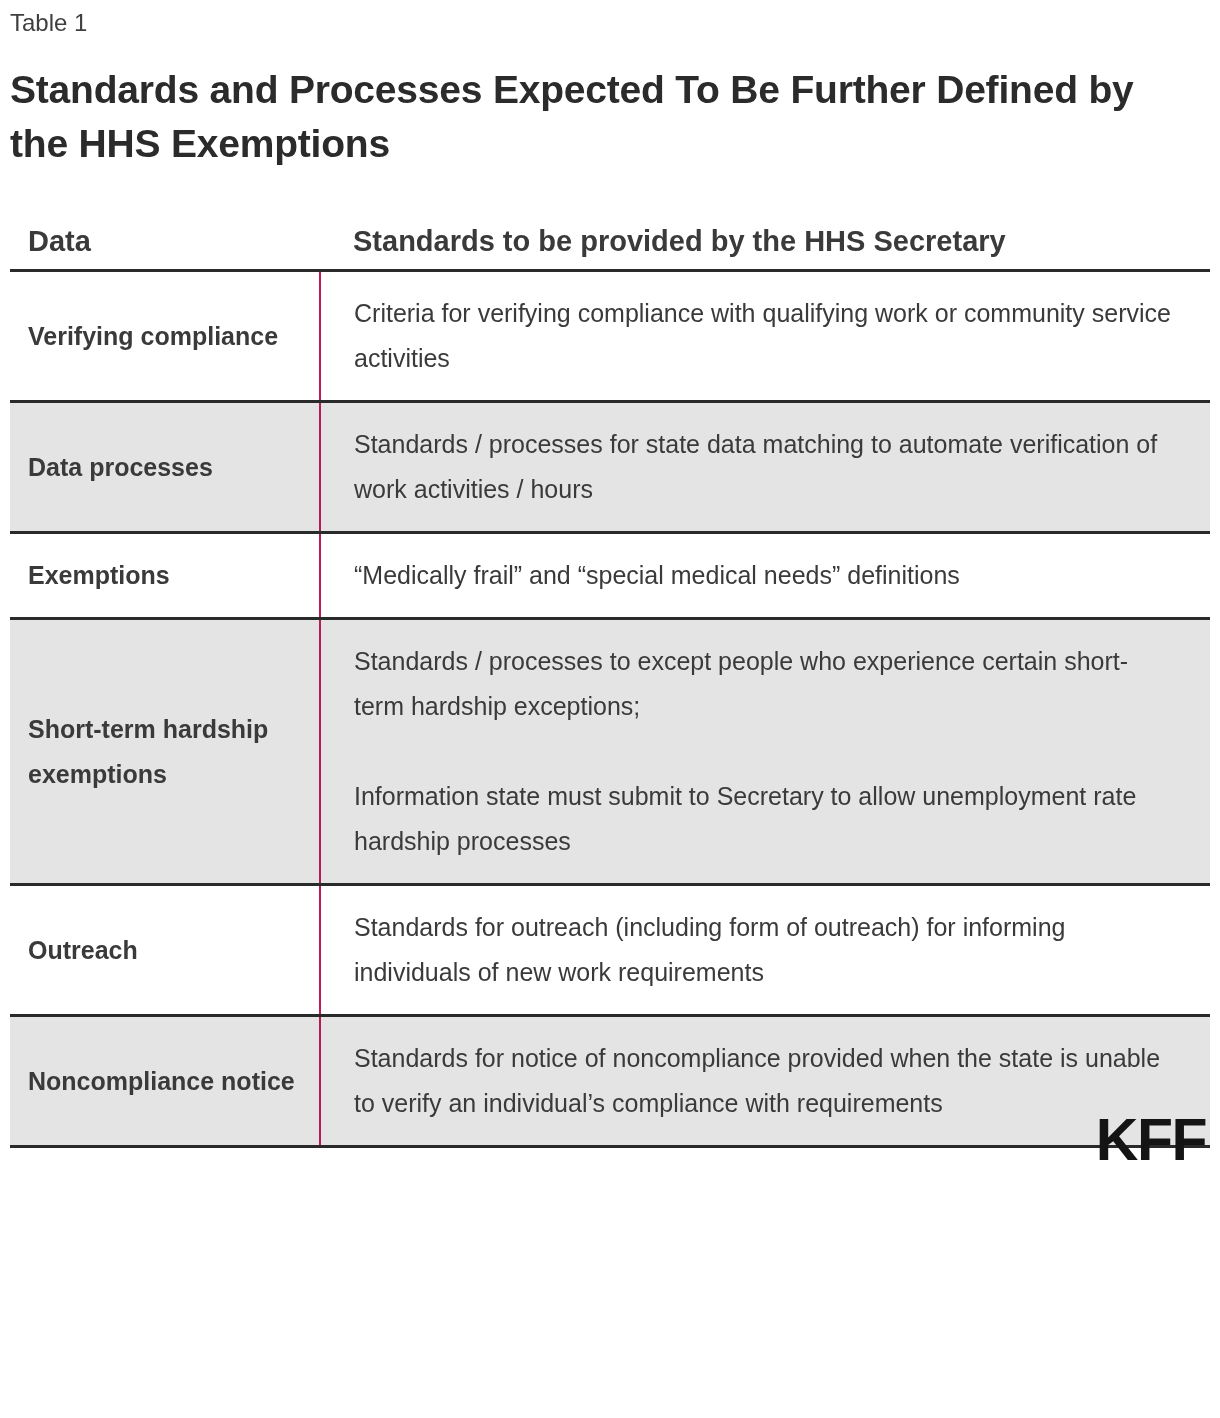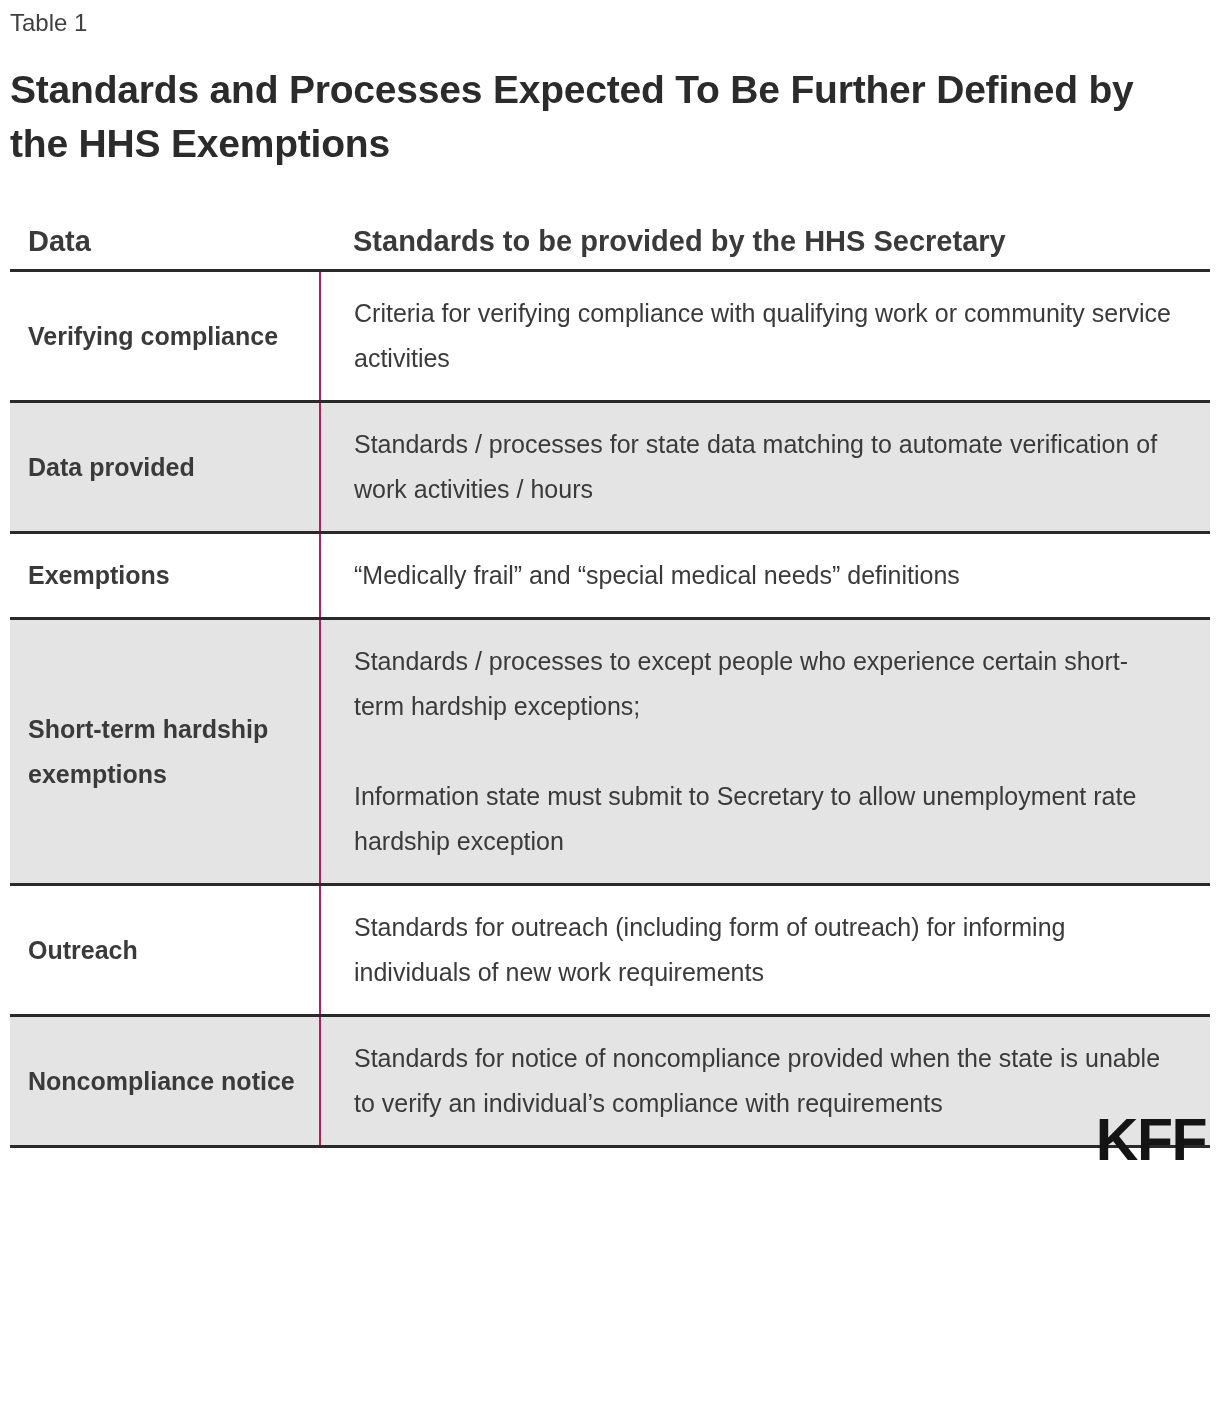--- a/index.html
+++ b/index.html
@@ -98,36 +98,36 @@
         </tr>
       </thead>
       <tbody>
         <tr>
           <td class="topic-cell">Verifying compliance</td>
           <td class="desc-cell">
             <p>Criteria for verifying compliance with qualifying work or community service activities</p>
           </td>
         </tr>
         <tr class="shaded">
-          <td class="topic-cell">Data provided</td>
+          <td class="topic-cell">Data processes</td>
           <td class="desc-cell">
             <p>Standards / processes for state data matching to automate verification of work activities / hours</p>
           </td>
         </tr>
         <tr>
           <td class="topic-cell">Exemptions</td>
           <td class="desc-cell">
             <p>“Medically frail” and “special medical needs” definitions</p>
           </td>
         </tr>
         <tr class="shaded">
           <td class="topic-cell">Short-term hardship exemptions</td>
           <td class="desc-cell">
             <p>Standards / processes to except people who experience certain short-term hardship exceptions;</p>
-            <p>Information state must submit to Secretary to allow unemployment rate hardship exception</p>
+            <p>Information state must submit to Secretary to allow unemployment rate hardship processes</p>
           </td>
         </tr>
         <tr>
           <td class="topic-cell">Outreach</td>
           <td class="desc-cell">
             <p>Standards for outreach (including form of outreach) for informing individuals of new work requirements</p>
           </td>
         </tr>
         <tr class="shaded">
           <td class="topic-cell">Noncompliance notice</td>

